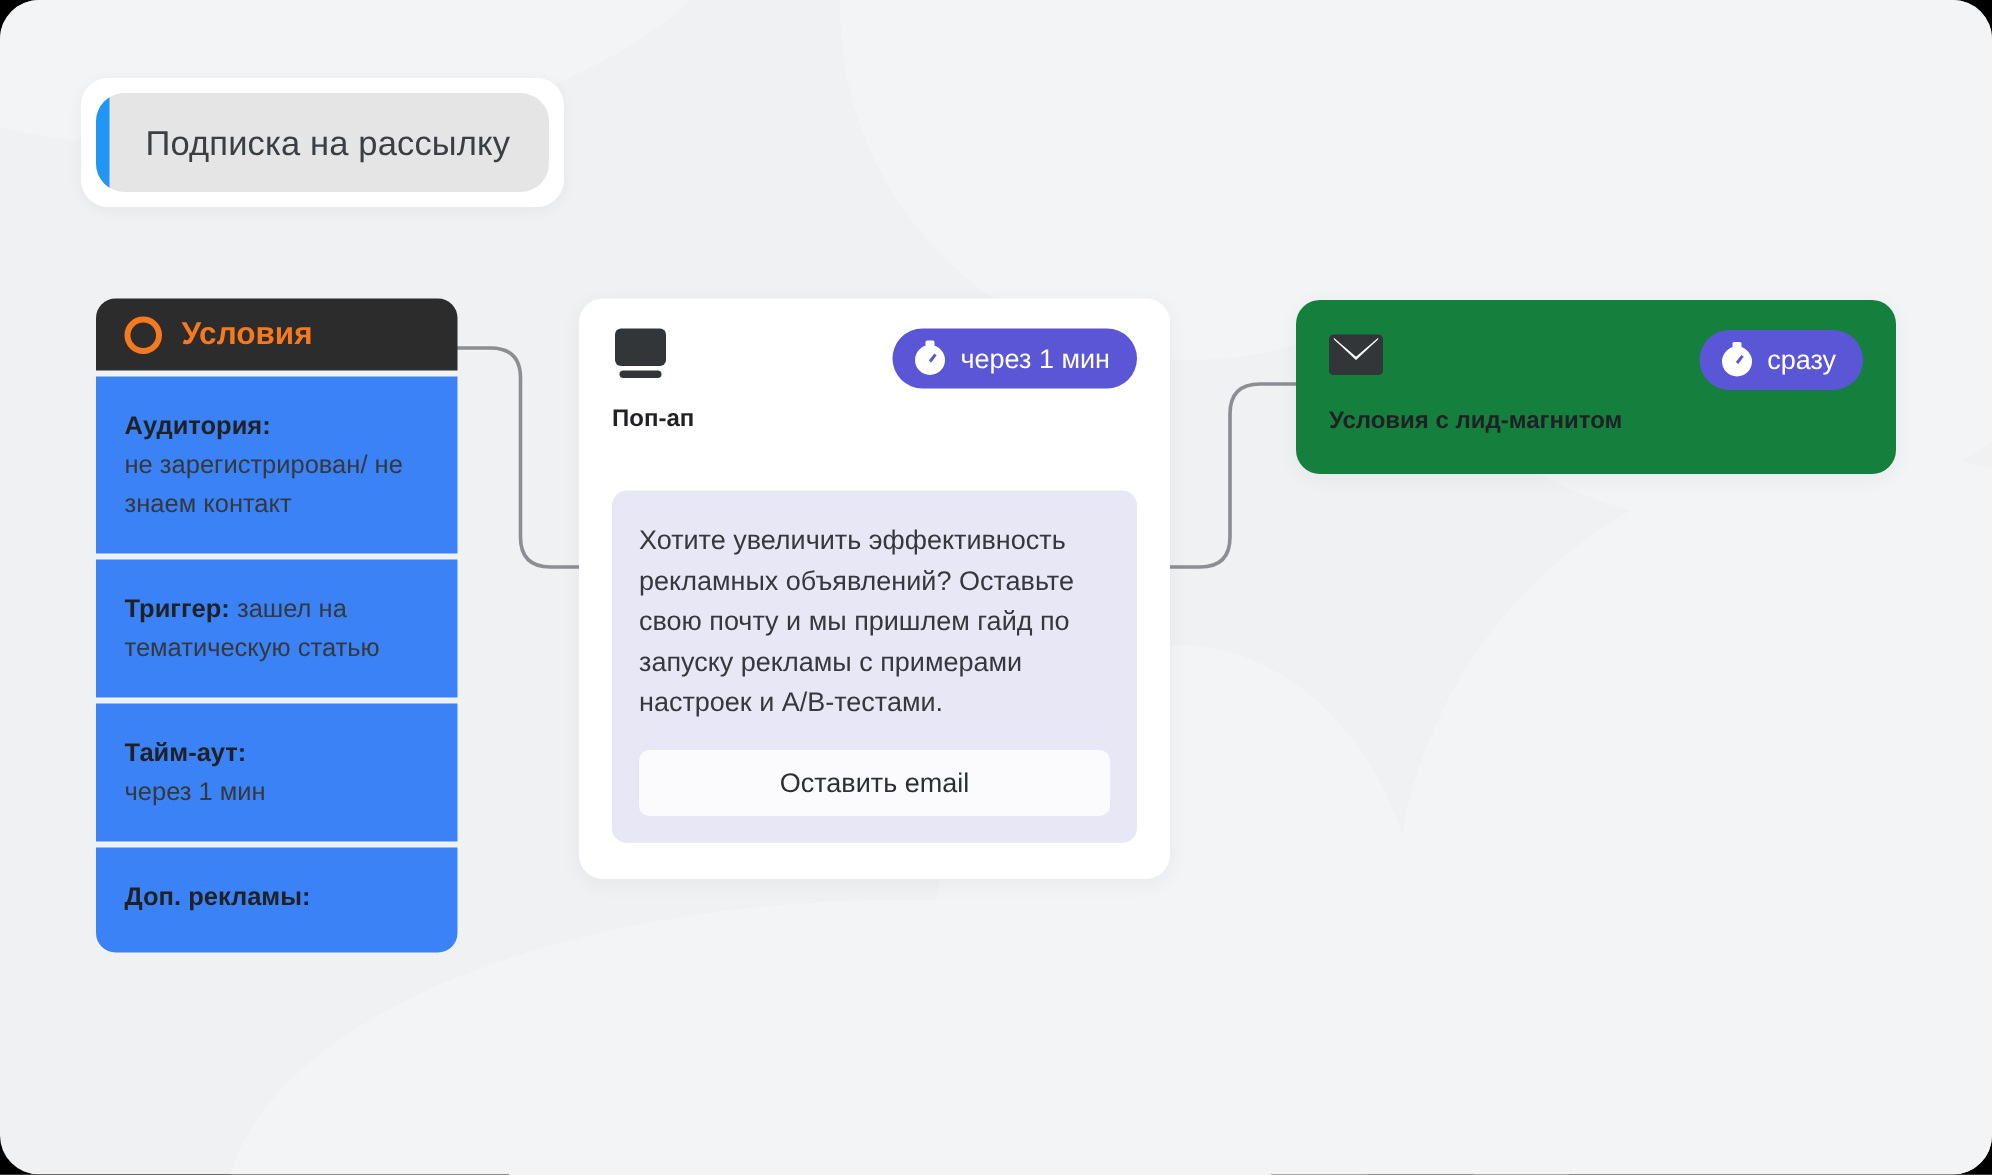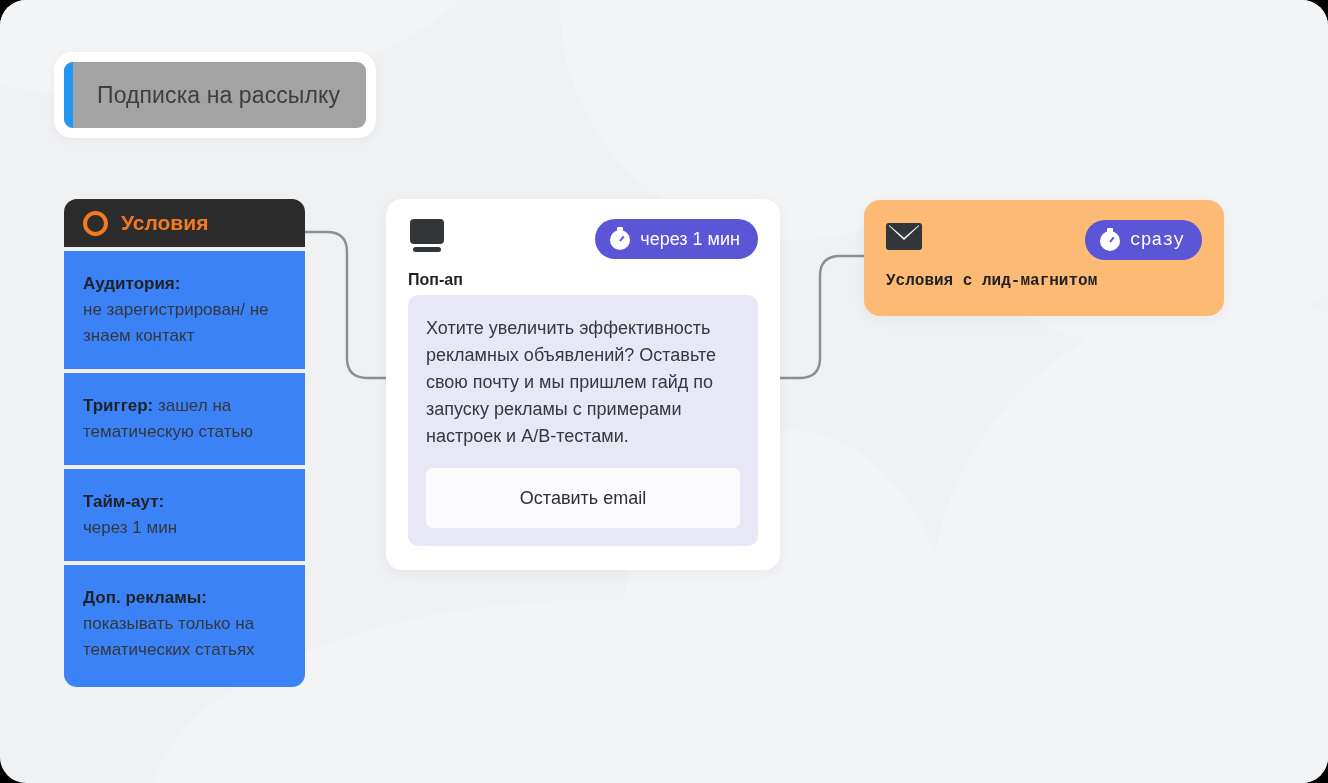--- a/index.html
+++ b/index.html
@@ -43,22 +43,22 @@
     left: 54px;
     top: 52px;
     background: #ffffff;
     border-radius: 18px;
     padding: 10px;
     box-shadow: 0 2px 10px rgba(30,40,60,0.05);
   }
   .title-pill {
     display: flex;
     align-items: center;
-    background: #a3a3a3;
-    border-radius: 9px;
+    background: #e5e5e5;
+    border-radius: 19px;
     height: 66px;
     padding-right: 26px;
     overflow: hidden;
   }
   .title-bar {
     width: 9px;
     height: 66px;
     background: #2196f3;
     border-radius: 5px 0 0 5px;
     flex: 0 0 auto;
@@ -222,56 +222,55 @@
     background: #ffffff;
     border-radius: 1px;
   }
   .card-title {
     font-size: 16px;
     font-weight: bold;
     color: #1f2124;
     margin-top: 12px;
   }
   .popup-body {
-    margin-top: 6px;
+    margin-top: 38px;
     background: #e8e7f6;
     border-radius: 10px;
     padding: 20px 18px 18px 18px;
   }
   .popup-text {
     font-size: 18px;
     line-height: 27px;
     color: #35383c;
   }
   .popup-btn {
     display: block;
     width: 100%;
     margin-top: 18px;
     background: #fbfbfd;
     border: none;
     border-radius: 7px;
-    height: 60px;
+    height: 44px;
     font-size: 18px;
     color: #2c2f33;
     font-family: "Liberation Sans", sans-serif;
     cursor: pointer;
   }
 
   
   .email-card {
     position: absolute;
     left: 864px;
     top: 200px;
-    width: 360px;
-    background: #fdba74;
+    width: 400px;
+    background: #15803d;
     border-radius: 16px;
     box-shadow: 0 3px 14px rgba(30,40,60,0.05);
     box-sizing: border-box;
     padding: 20px 22px 26px 22px;
-    font-family: Liberation Mono, monospace;
   }
 </style>
 </head>
 <body>
 
 <div class="canvas">
 
   <div class="blob blob-d"></div>
   <div class="blob blob-a"></div>
   <div class="blob blob-b"></div>
@@ -303,21 +302,20 @@
     </div>
     <div class="cond-item">
       <b>Триггер:</b><span> зашел на тематическую статью</span>
     </div>
     <div class="cond-item">
       <b>Тайм-аут:</b><br>
       <span>через 1 мин</span>
     </div>
     <div class="cond-item">
       <b>Доп. рекламы:</b><br>
-      <span>показывать только на тематических статьях</span>
     </div>
   </div>
 
   <div class="popup-card">
     <div class="card-top">
       <span class="monitor-icon">
         <span class="screen"></span>
           <span class="base"></span>
       </span>
       <span class="badge">

